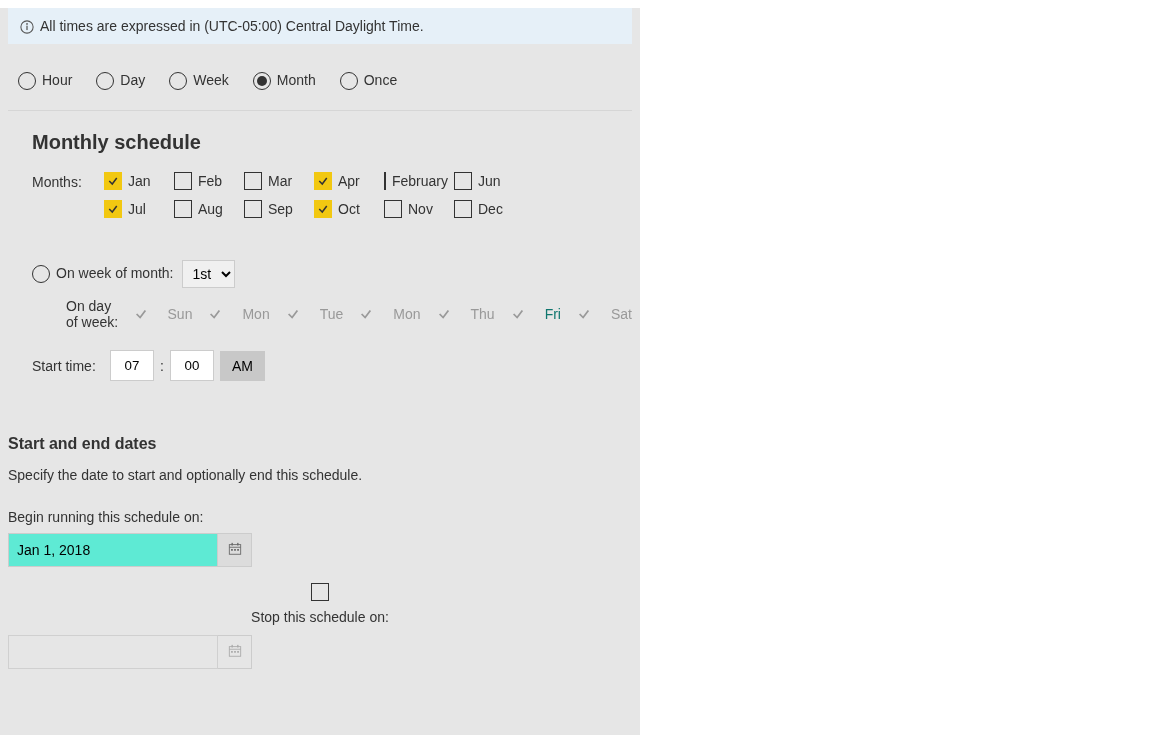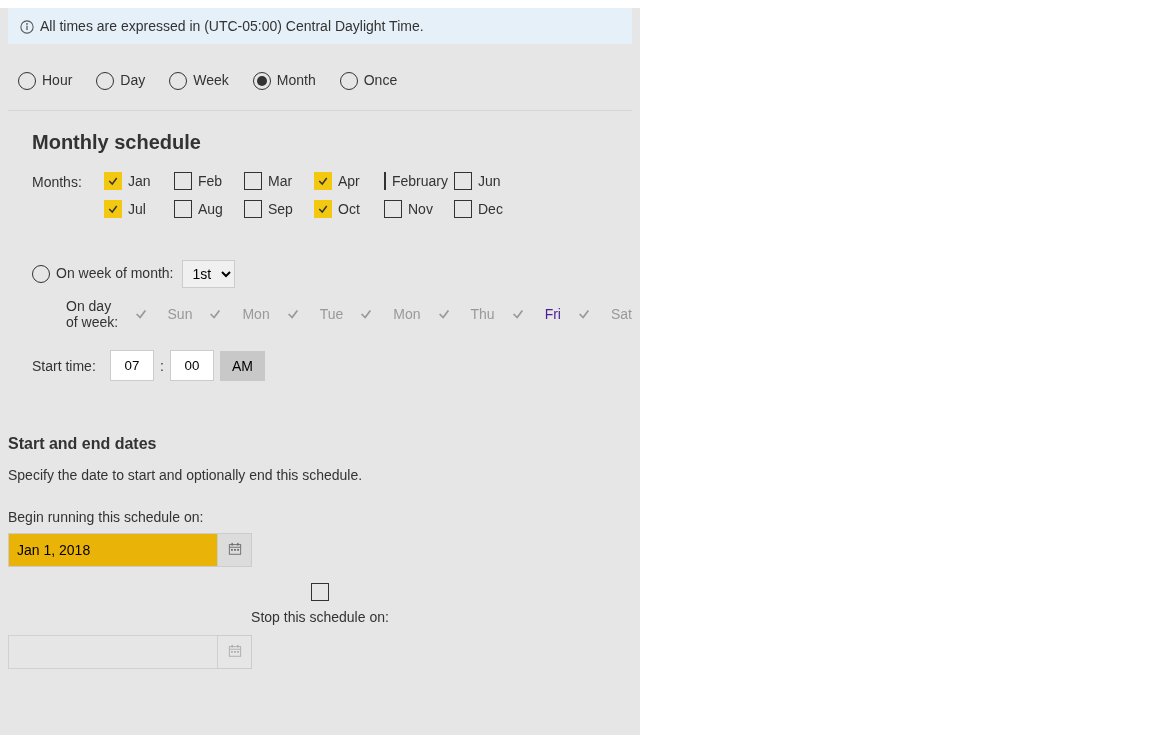--- a/index.html
+++ b/index.html
@@ -155,21 +155,21 @@
   .desc { margin: 0 0 26px 0; }
   .field-label { margin-bottom: 8px; }
   .date-row {
     display: flex;
     margin-bottom: 16px;
   }
   .date-input {
     width: 210px;
     padding: 8px 8px;
     border: 1px solid #ccc;
-    background: #eab308;
+    background: #5eead4;
     font-size: 14px;
   }
   .date-input.disabled { background:#e6e6e6; border-color:#d0d0d0;}
   .cal-btn {
     width: 34px;
     border: 1px solid #ccc;
     border-left: none;
     background: #dcdcdc;
     display: inline-flex;
     align-items: center;
@@ -351,21 +351,21 @@
           <span class="day-cb">
             <svg width="14" height="14" viewBox="0 0 16 16">
               <polyline points="3,8 7,12 13,4" fill="none" stroke="#999" stroke-width="2"></polyline>
             </svg>
             <span style="color:#999;">Thu</span>
           </span>
           <span class="day-cb">
             <svg width="14" height="14" viewBox="0 0 16 16">
               <polyline points="3,8 7,12 13,4" fill="none" stroke="#999" stroke-width="2"></polyline>
             </svg>
-            <span style="color:#4c1d95;">Fri</span>
+            <span style="color:#0f766e;">Fri</span>
           </span>
           <span class="day-cb">
             <svg width="14" height="14" viewBox="0 0 16 16">
               <polyline points="3,8 7,12 13,4" fill="none" stroke="#999" stroke-width="2"></polyline>
             </svg>
             <span style="color:#999;">Sat</span>
           </span>
         </div>
     </div>
 

